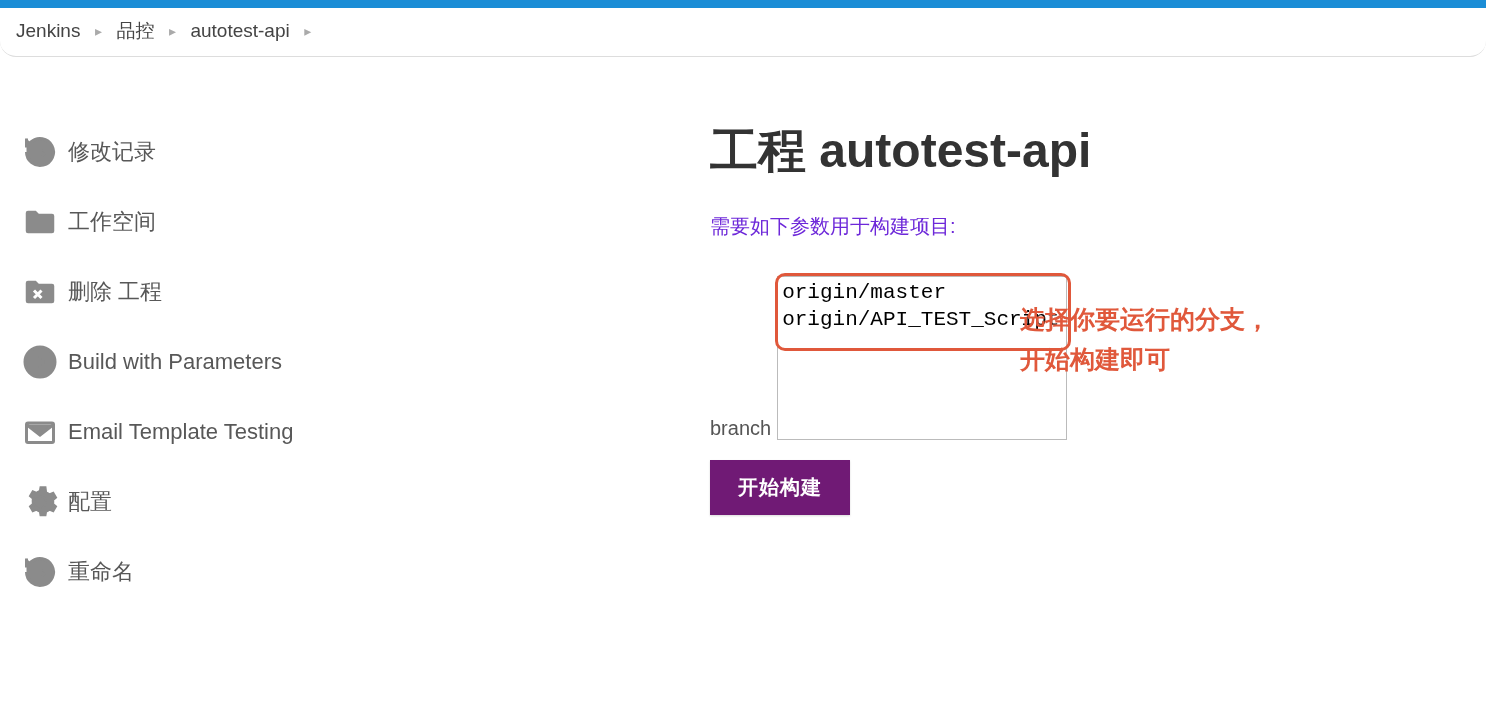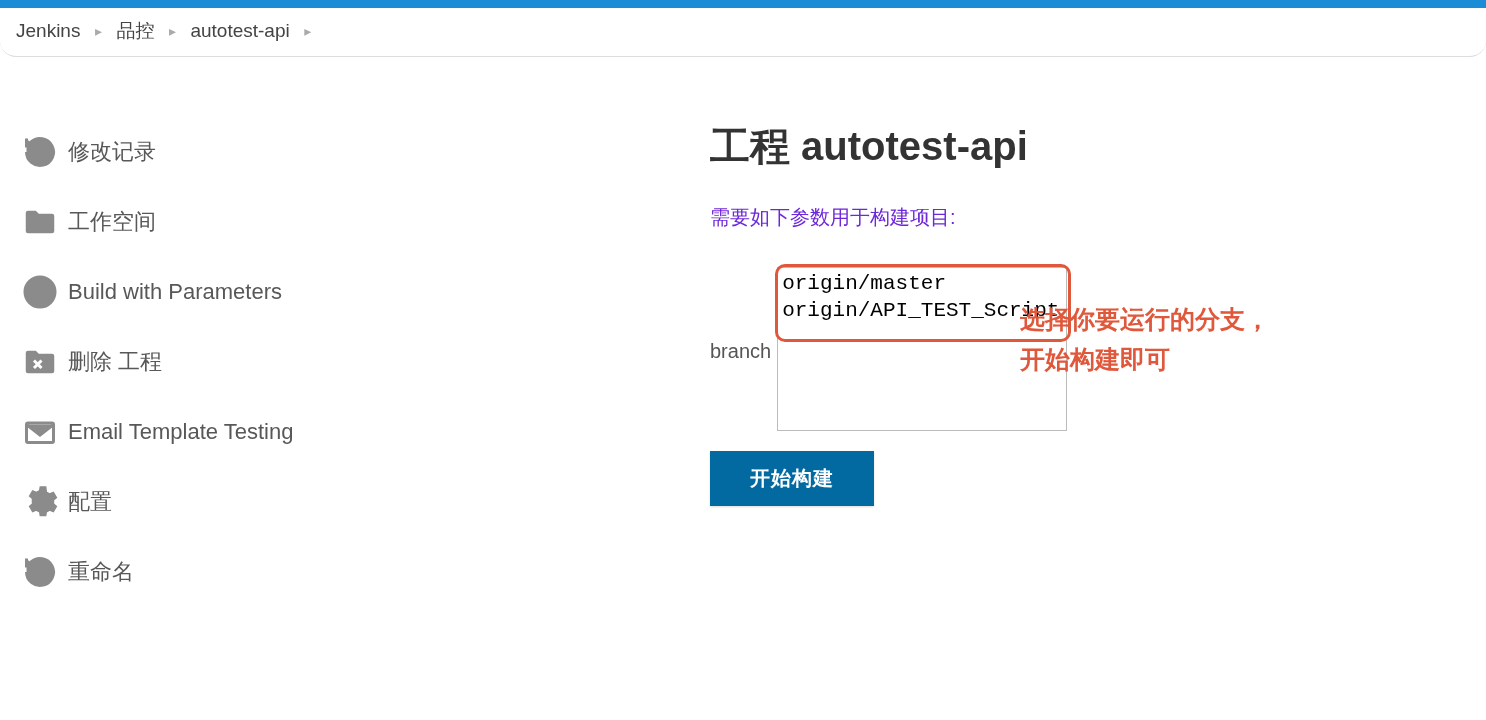--- a/index.html
+++ b/index.html
@@ -72,33 +72,33 @@
   .side-item .label {
     color: #585858;
   }
   
   .main {
     flex: 1;
     padding: 62px 0 0 280px;
     position: relative;
   }
   .page-title {
-    font-size: 40px;
+    font-size: 48px;
     font-weight: 700;
     color: #333;
     margin-bottom: 30px;
   }
   .subtext {
     font-size: 20px;
     color: #6d28d9;
     margin-bottom: 36px;
   }
   .param-row {
     display: flex;
-    align-items: center;
+    align-items: flex-end;
   }
   .param-label {
     font-size: 20px;
     color: #555;
     margin-right: 6px;
     padding-top: 4px;
   }
   .param-select-box {
     border: 1px solid #bbb;
     width: 290px;
@@ -124,24 +124,24 @@
     top: -4px;
     left: -3px;
     width: 296px;
     height: 78px;
     border: 3px solid #e0583b;
     border-radius: 10px;
     pointer-events: none;
   }
   .build-btn {
     margin-top: 20px;
-    background: #0369a1;
+    background: #701a75;
     color: #fff;
     border: none;
-    padding: 14px 40px;
+    padding: 14px 28px;
     font-size: 20px;
     font-weight: 600;
     cursor: pointer;
     box-shadow: 0 1px 2px rgba(0,0,0,0.15);
     letter-spacing: 1px;
   }
   
   .annotation {
     position: absolute;
     color: #e0583b;
@@ -185,36 +185,36 @@
       <span class="icon-wrap">
         <svg viewBox="0 0 24 24" stroke="none">
             <path d="M3 6a1 1 0 0 1 1-1h5l2 2h9a1 1 0 0 1 1 1v10a1 1 0 0 1-1 1H4a1 1 0 0 1-1-1V6z"></path>
           </svg>
       </span>
       <span class="label">工作空间</span>
     </div>
 
     <div class="side-item">
       <span class="icon-wrap">
-        <svg viewBox="0 0 24 24" fill="none" stroke-width="2">
-            <circle cx="12" cy="12" r="10"></circle>
-            <polygon points="10,8 16,12 10,16" fill="#8b8b8b" stroke="none"></polygon>
-          </svg>
-      </span>
-      <span class="label">Build with Parameters</span>
-    </div>
-
-    <div class="side-item">
-      <span class="icon-wrap">
         <svg viewBox="0 0 24 24" stroke="none">
             <path d="M3 6a1 1 0 0 1 1-1h5l2 2h9a1 1 0 0 1 1 1v10a1 1 0 0 1-1 1H4a1 1 0 0 1-1-1V6z"></path>
             <path d="M8 11l5 5M13 11l-5 5" stroke="#fff" stroke-width="2" fill="none"></path>
           </svg>
       </span>
       <span class="label">删除 工程</span>
+    </div>
+
+    <div class="side-item">
+      <span class="icon-wrap">
+        <svg viewBox="0 0 24 24" fill="none" stroke-width="2">
+            <circle cx="12" cy="12" r="10"></circle>
+            <polygon points="10,8 16,12 10,16" fill="#8b8b8b" stroke="none"></polygon>
+          </svg>
+      </span>
+      <span class="label">Build with Parameters</span>
     </div>
 
     <div class="side-item">
       <span class="icon-wrap">
         <svg viewBox="0 0 24 24" fill="none" stroke-width="2">
             <rect x="3" y="6" width="18" height="13" rx="1" fill="#fff" stroke="#8b8b8b"></rect>
             <path d="M3 7l9 7 9-7" stroke="#8b8b8b"></path>
           </svg>
       </span>
       <span class="label">Email Template Testing</span>

